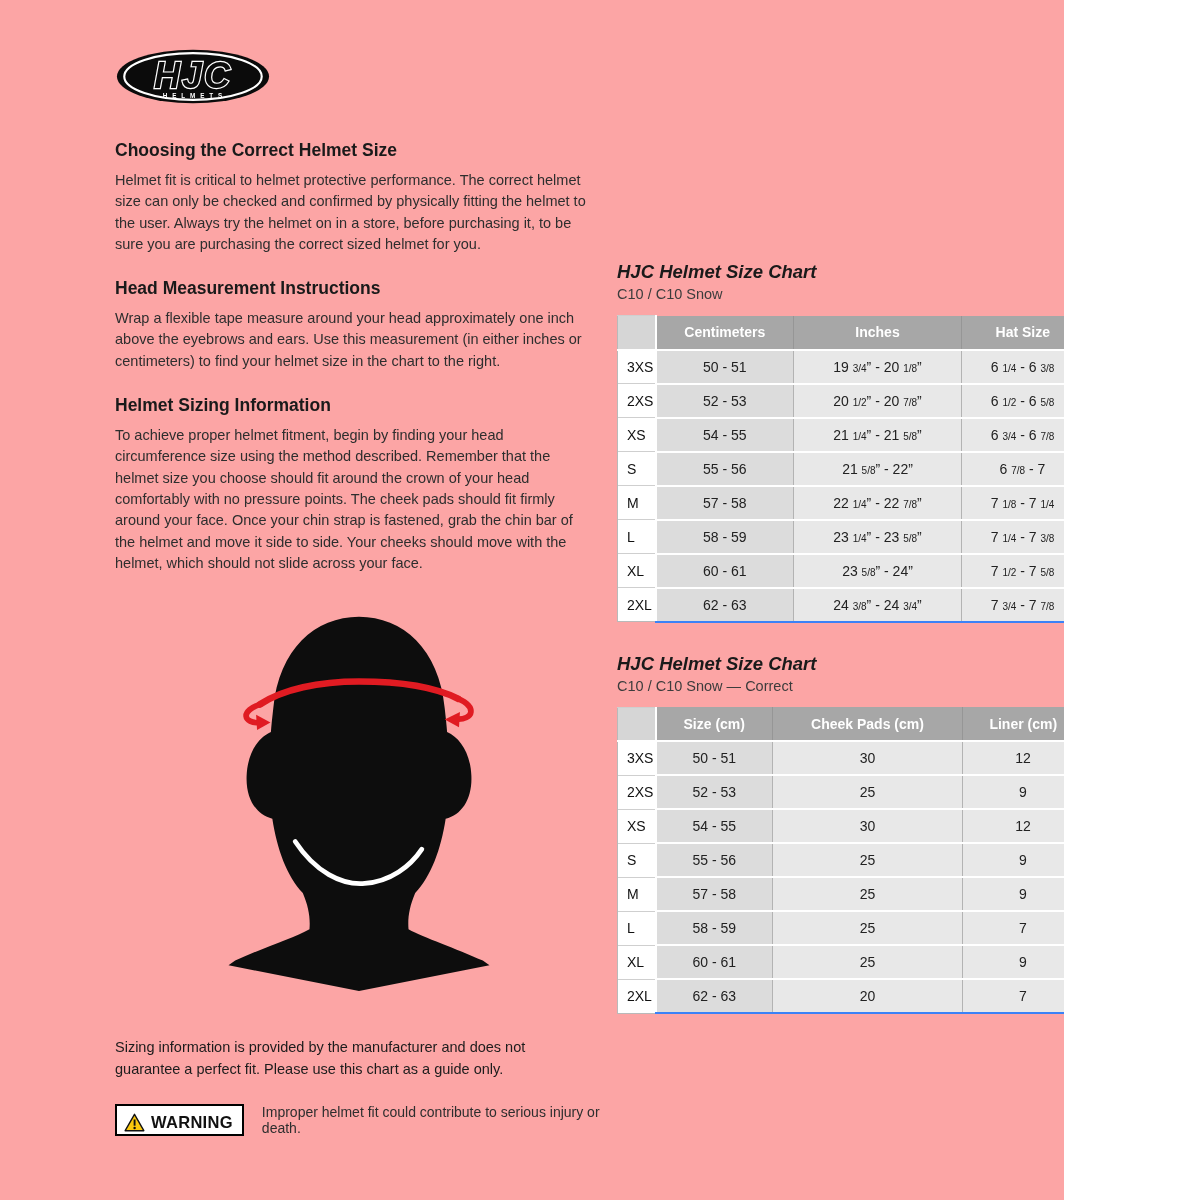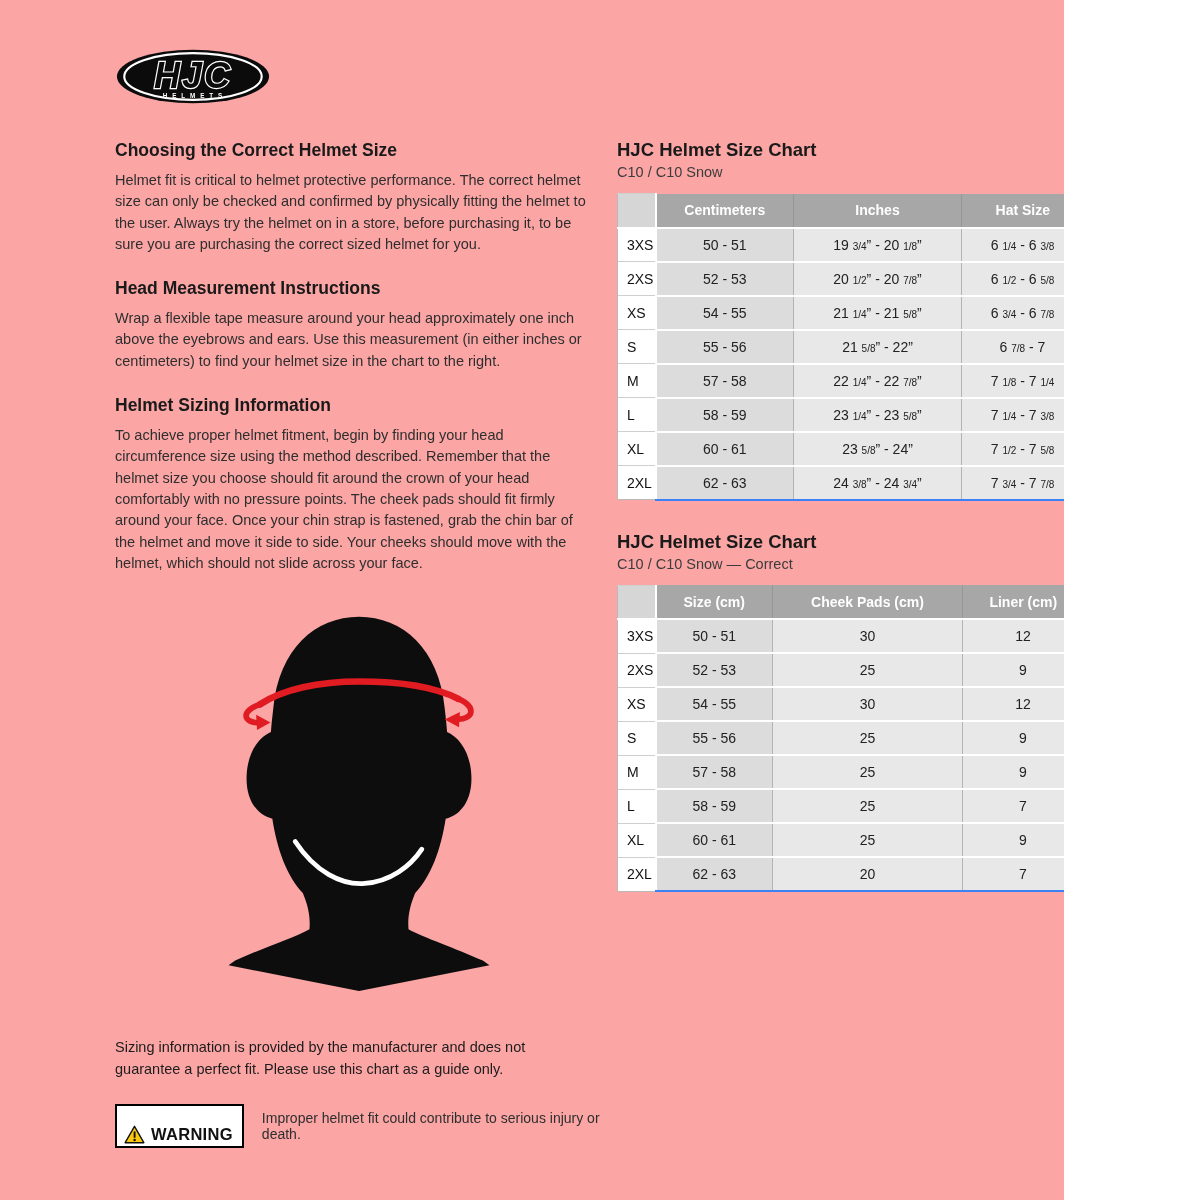--- a/index.html
+++ b/index.html
@@ -8,38 +8,38 @@
     --th-gray:#a7a7a7;
     --cell:#e8e8e8;
     --cell-dark:#dcdcdc;
     --corner:#d6d6d6;
   }
   *{box-sizing:border-box;}
   html,body{margin:0;padding:0;background:#fff;}
   body{font-family:"Liberation Sans","DejaVu Sans",sans-serif;color:#2e2e2e;}
   .page{width:1064px;height:1200px;padding:48px 0 0 115px;background:#fca5a5;overflow:hidden;position:relative;}
   .brand{width:156px;height:57px;}
-  .columns{display:flex;margin-top:30px;align-items:flex-start;}
+  .columns{display:flex;margin-top:30px;align-items:center;}
   .left-col{width:487px;flex:none;}
   .right-col{width:466px;flex:none;margin-left:15px;}
 
   h2.section-heading{font-size:17.5px;line-height:22px;margin:22px 0 9px;color:#1a1a1a;font-weight:bold;}
   h2.section-heading.first{margin-top:0;}
   p.section-body{font-size:14.5px;line-height:21.3px;margin:0;width:478px;color:#2e2e2e;}
 
   figure.head-figure{margin:18px auto 0;width:300px;text-align:center;}
 
   p.disclaimer{font-weight:normal;font-size:14.5px;line-height:22px;width:462px;margin:40px 0 0;color:#1c1c1c;}
 
   .warning-row{display:flex;align-items:center;margin-top:24px;}
-  .warning-box{display:inline-flex;align-items:center;gap:6px;border:2.5px solid #000;padding:18px 9px 2px 7px;background:#fff;}
+  .warning-box{display:inline-flex;align-items:center;gap:6px;border:2.5px solid #000;padding:6px 9px 2px 7px;background:#fff;}
   .warning-label{font-weight:bold;font-size:16.5px;letter-spacing:.3px;color:#111;line-height:20px;}
   .warning-text{margin-left:18px;font-size:14px;color:#2e2e2e;}
 
-  .chart h2{font-size:18.5px;line-height:22px;margin:0;color:#1a1a1a;font-weight:bold;}
+  .chart h2{font-size:18.5px;line-height:22px;margin:0;color:#1a1a1a;font-weight:bold;font-style:italic;}
   .chart .subtitle{font-size:14.5px;line-height:18px;margin:2px 0 12px;color:#3c3c3c;}
   .chart + .chart{margin-top:30px;}
 
   table.size-table{border-collapse:collapse;table-layout:fixed;width:466px;}
   table.size-table th,table.size-table td{height:34px;font-size:14px;text-align:center;vertical-align:middle;padding:0;}
   table.size-table thead th{background:var(--th-gray);color:#fff;font-weight:bold;border-bottom:2px solid #fff;border-left:1px solid #969696;}
   table.size-table thead th.c0{background:var(--corner);border-left:1px solid #b9b9b9;border-right:2px solid #fff;border-top:1px solid #cfcfcf;}
   table.size-table thead th.c1{border-left:none;}
   table.size-table tbody td{background:var(--cell);color:#222;border-top:2px solid #fff;border-left:1px solid #b3b3b3;}
   table.size-table tbody td.c1{background:var(--cell-dark);border-left:2px solid #fff;}

